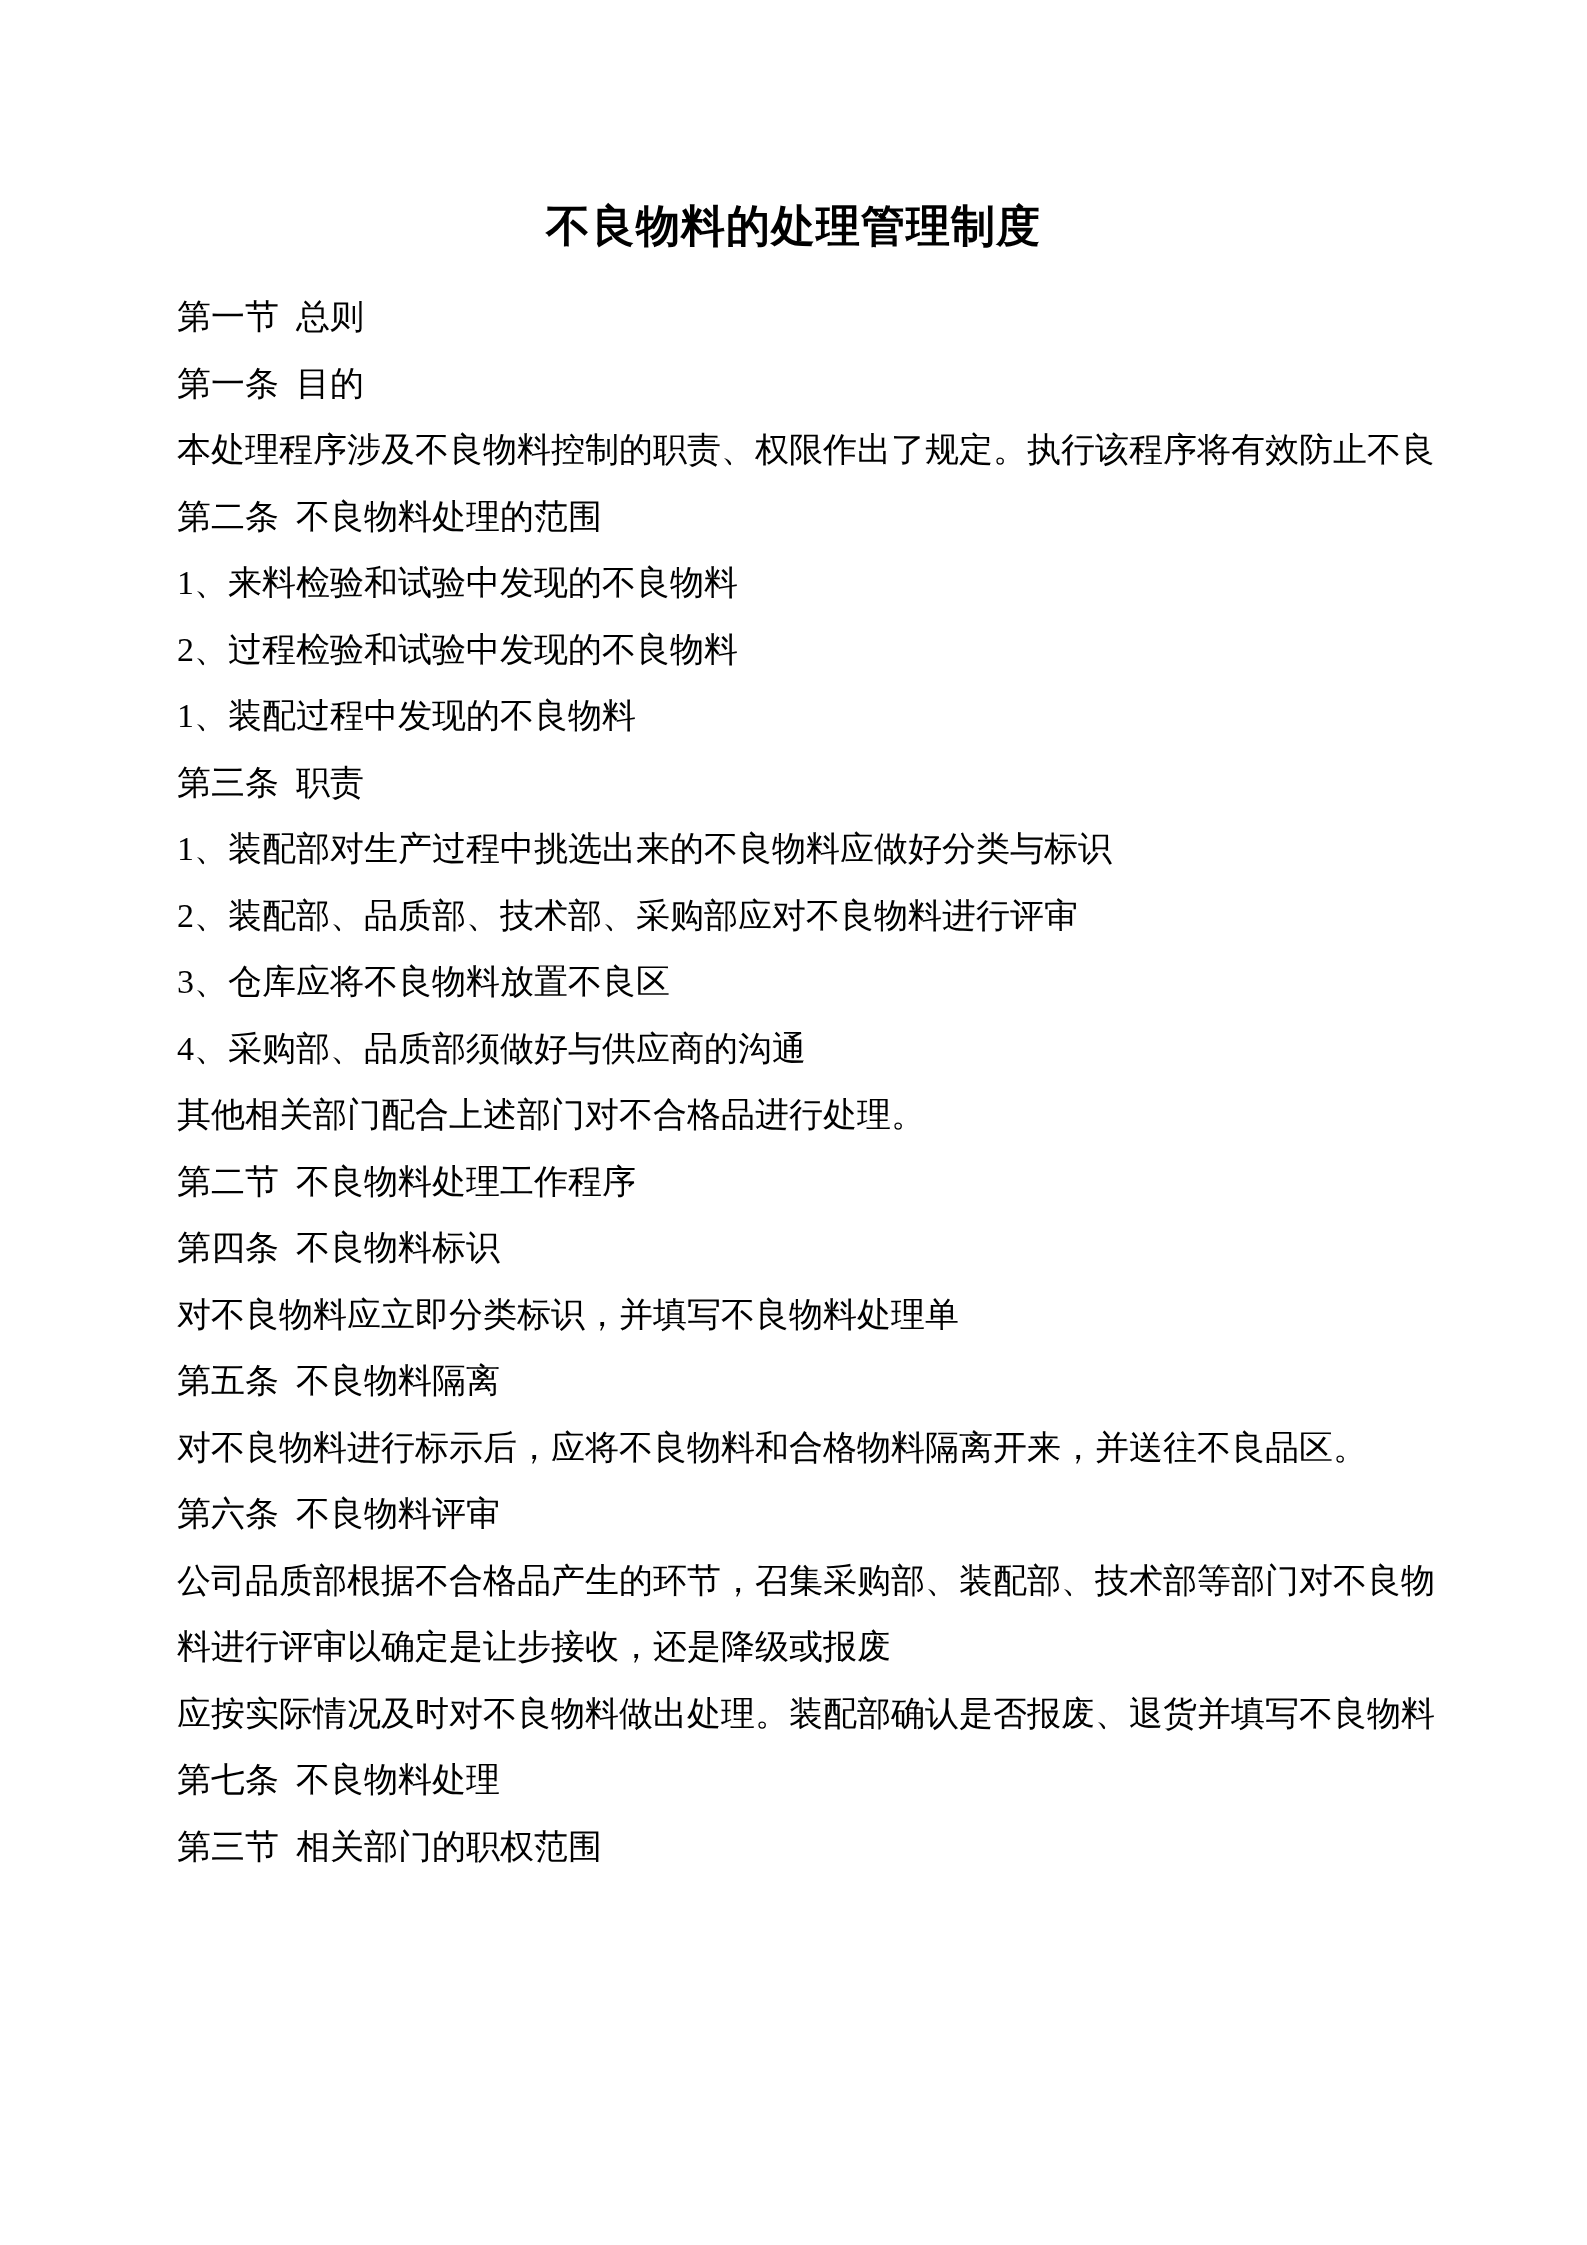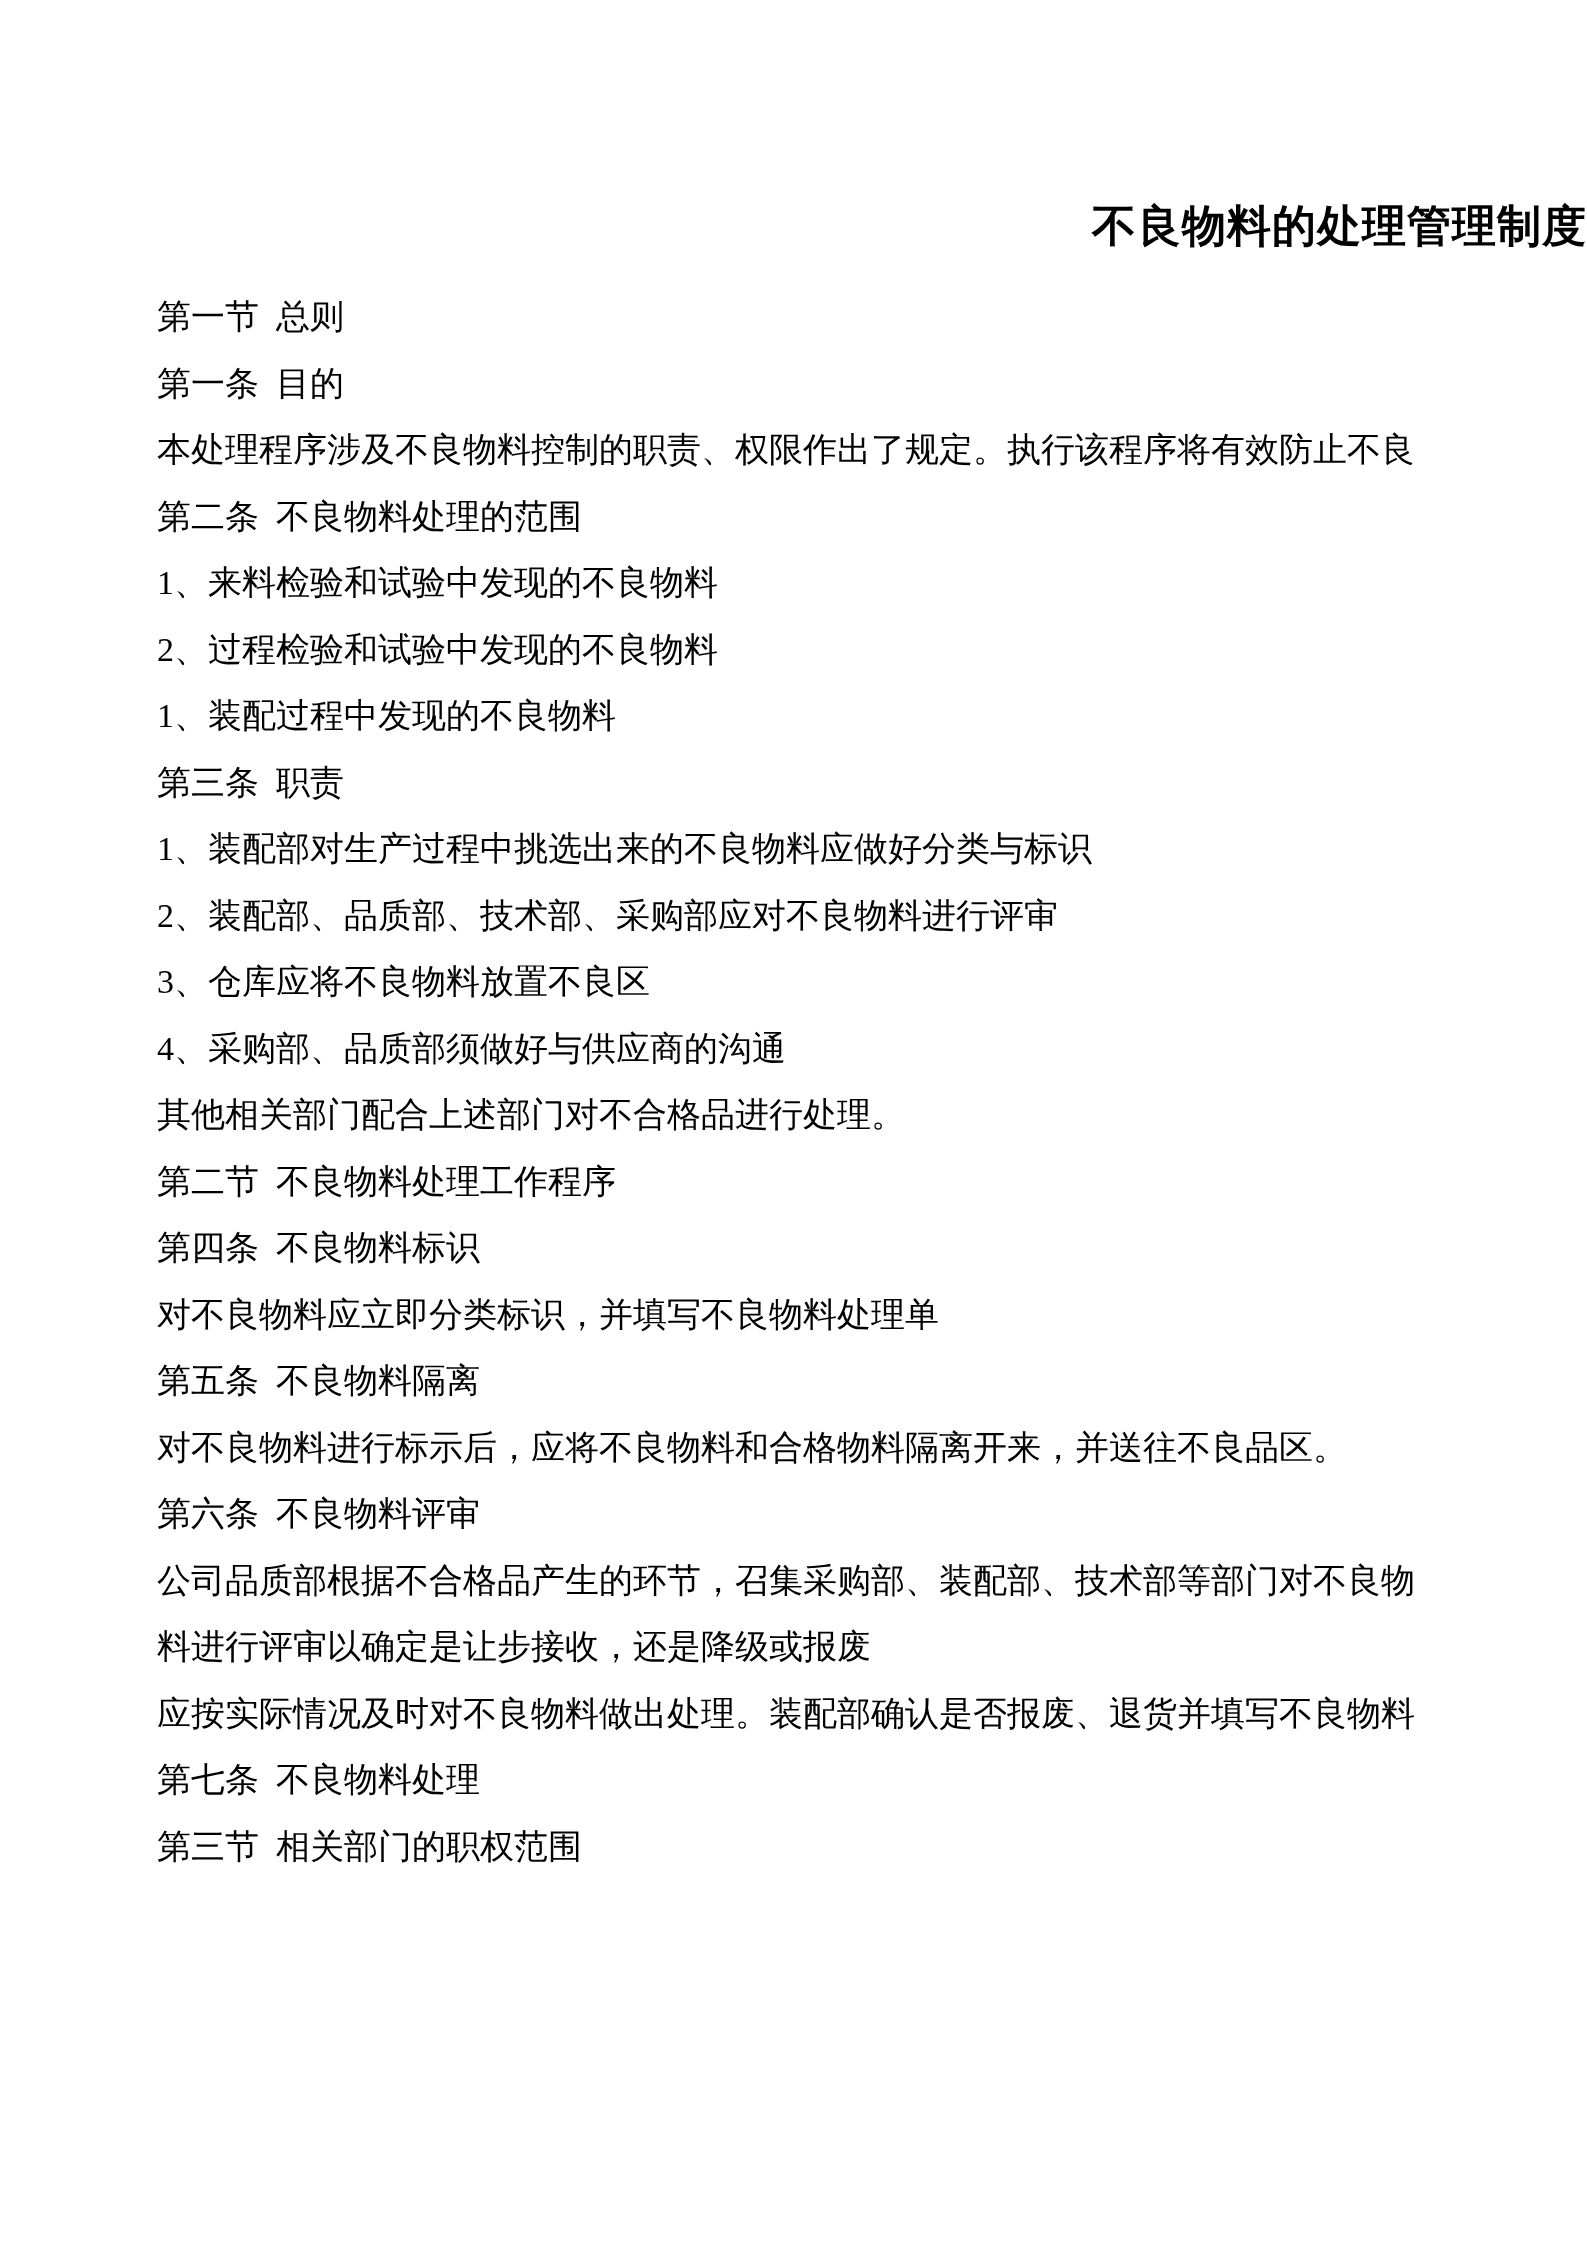--- a/index.html
+++ b/index.html
@@ -11,33 +11,34 @@
     position: relative;
     width: 1587px;
     height: 2245px;
     background: #ffffff;
     overflow: hidden;
     font-family: "Liberation Serif", "DejaVu Serif", serif;
     color: #000000;
   }
   .doc-title {
     margin: 192px 0 0 0;
-    text-align: right;
+    text-align: center;
     font-size: 44px;
     font-weight: 700;
     line-height: 70px;
     letter-spacing: 1px;
   }
   .doc-body {
     margin: 22px 140px 0 157px;
     font-size: 34px;
     line-height: 66.5px;
   }
   .line {
     white-space: pre-wrap;
+    margin-left: 20px;
   }
 </style>
 </head>
 <body>
 
 <div class="page">
   <h1 class="doc-title">不良物料的处理管理制度</h1>
   <div class="doc-body">
     <div class="line">第一节 总则</div>
     <div class="line">第一条 目的</div>

